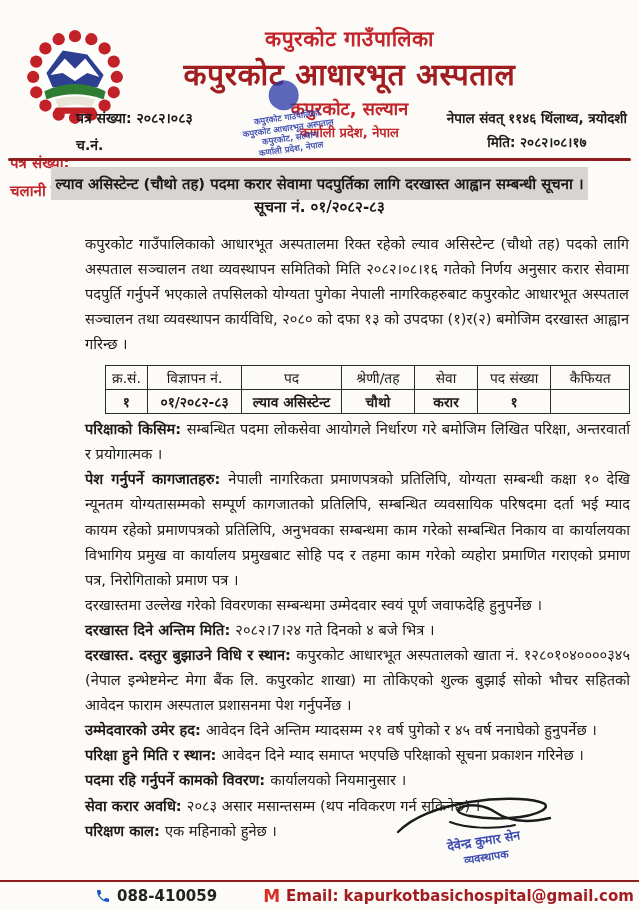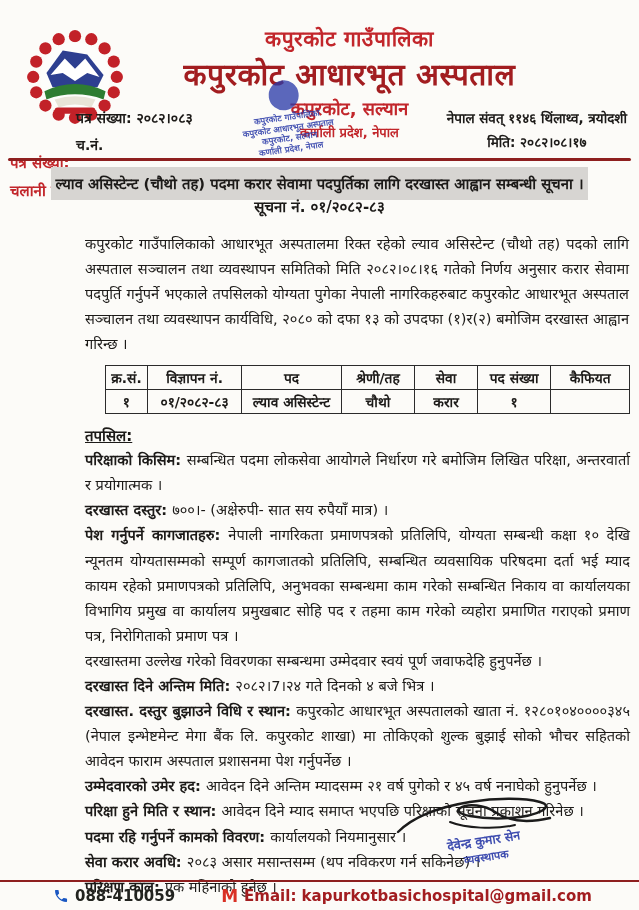--- a/index.html
+++ b/index.html
@@ -31,39 +31,39 @@
   .stamp .sl{font-size:8.5px;line-height:1.25;white-space:nowrap;}
 
   
   .main{position:absolute;top:168px;left:0;right:0;}
   .title-wrap{text-align:center;padding:4px 6px 0;}
   .title{display:inline;background:var(--highlight);font-size:14.8px;font-weight:700;padding:8px 4px;line-height:1.6;margin-top:8px;}
   .notice-no{text-align:center;font-size:15px;font-weight:700;margin-top:0;}
   .body-par{margin:15px 10px 0 85px;font-size:14.6px;font-weight:500;text-align:justify;line-height:1.72;}
 
   table.vac{border-collapse:collapse;margin:9px 9px 0 105px;width:525px;font-size:13.8px;}
-  table.vac th,table.vac td{border:1.6px solid #2b2b2b;padding:2px 4px;text-align:center;font-weight:700;}
+  table.vac th,table.vac td{border:1.6px solid #2b2b2b;padding:2px 4px;text-align:center;font-weight:400;}
   table.vac td{font-weight:600;}
 
   .tapsil{margin:11px 10px 0 85px;font-size:15px;font-weight:800;text-decoration:underline;}
   .items{margin:2px 9px 0 85px;font-size:14.6px;text-align:justify;line-height:1.72;}
   .item .lbl{font-weight:800;}
   .item .lbl:not(:empty)::after{content:" ";}
 
   
   .sig{position:absolute;top:792px;left:360px;width:250px;height:90px;}
   .sig svg{position:absolute;left:30px;top:0;}
   .sig-stamp{position:absolute;left:88px;top:40px;transform:rotate(-9deg);color:var(--blue);
              text-align:center;font-weight:700;opacity:.9;}
   .sig-stamp .nm{font-size:12.5px;}
   .sig-stamp .ttl{font-size:11px;}
 
   
   .ftr{position:absolute;left:0;right:0;bottom:0;height:30px;border-top:2.5px solid var(--rule);
-       display:flex;align-items:center;gap:46px;padding-left:53px;}
+       display:flex;align-items:center;gap:46px;padding-left:95px;}
   .ftr .phone{display:flex;align-items:center;gap:6px;font-size:15px;font-weight:700;color:#22231f;}
   .ftr .mail{display:flex;align-items:center;gap:6px;font-size:15px;font-weight:700;color:var(--darkred);}
   .gmail-m{color:#d93025;font-size:17px;font-weight:800;line-height:1;}
 </style>
 </head>
 <body>
 
 <div class="page">
 
   <div class="hdr">
@@ -148,25 +148,23 @@
         <td>०१/२०८२-८३</td>
         <td>ल्याव असिस्टेन्ट</td>
         <td>चौथो</td>
         <td>करार</td>
         <td>१</td>
         <td></td>
       </tr>
     </tbody>
       </table>
 
-    <div class="tapsil">तपसिल:</div>
 
     <div class="items">
       <div class="item"><span class="lbl">परिक्षाको किसिम:</span><span>सम्बन्धित पदमा लोकसेवा आयोगले निर्धारण गरे बमोजिम लिखित परिक्षा, अन्तरवार्ता र प्रयोगात्मक ।</span></div>
-      <div class="item"><span class="lbl">दरखास्त दस्तुर:</span><span>७००।- (अक्षेरुपी- सात सय रुपैयाँ मात्र) ।</span></div>
       <div class="item"><span class="lbl">पेश गर्नुपर्ने कागजातहरु:</span><span>नेपाली नागरिकता प्रमाणपत्रको प्रतिलिपि, योग्यता सम्बन्धी कक्षा १० देखि न्यूनतम योग्यतासम्मको सम्पूर्ण कागजातको प्रतिलिपि, सम्बन्धित व्यवसायिक परिषदमा दर्ता भई म्याद कायम रहेको प्रमाणपत्रको प्रतिलिपि, अनुभवका सम्बन्धमा काम गरेको सम्बन्धित निकाय वा कार्यालयका विभागिय प्रमुख वा कार्यालय प्रमुखबाट सोहि पद र तहमा काम गरेको व्यहोरा प्रमाणित गराएको प्रमाण पत्र, निरोगिताको प्रमाण पत्र ।</span></div>
       <div class="item"><span class="lbl"></span><span>दरखास्तमा उल्लेख गरेको विवरणका सम्बन्धमा उम्मेदवार स्वयं पूर्ण जवाफदेहि हुनुपर्नेछ ।</span></div>
       <div class="item"><span class="lbl">दरखास्त दिने अन्तिम मिति:</span><span>२०८२।7।२४ गते दिनको ४ बजे भित्र ।</span></div>
       <div class="item"><span class="lbl">दरखास्त. दस्तुर बुझाउने विधि र स्थान:</span><span>कपुरकोट आधारभूत अस्पतालको खाता नं. १२८०१०४००००३४५ (नेपाल इन्भेष्टमेन्ट मेगा बैंक लि. कपुरकोट शाखा) मा तोकिएको शुल्क बुझाई सोको भौचर सहितको आवेदन फाराम अस्पताल प्रशासनमा पेश गर्नुपर्नेछ ।</span></div>
       <div class="item"><span class="lbl">उम्मेदवारको उमेर हद:</span><span>आवेदन दिने अन्तिम म्यादसम्म २१ वर्ष पुगेको र ४५ वर्ष ननाघेको हुनुपर्नेछ ।</span></div>
       <div class="item"><span class="lbl">परिक्षा हुने मिति र स्थान:</span><span>आवेदन दिने म्याद समाप्त भएपछि परिक्षाको सूचना प्रकाशन गरिनेछ ।</span></div>
       <div class="item"><span class="lbl">पदमा रहि गर्नुपर्ने कामको विवरण:</span><span>कार्यालयको नियमानुसार ।</span></div>
       <div class="item"><span class="lbl">सेवा करार अवधि:</span><span>२०८३ असार मसान्तसम्म (थप नविकरण गर्न सकिनेछ) ।</span></div>
       <div class="item"><span class="lbl">परिक्षण काल:</span><span>एक महिनाको हुनेछ ।</span></div>
     </div>

